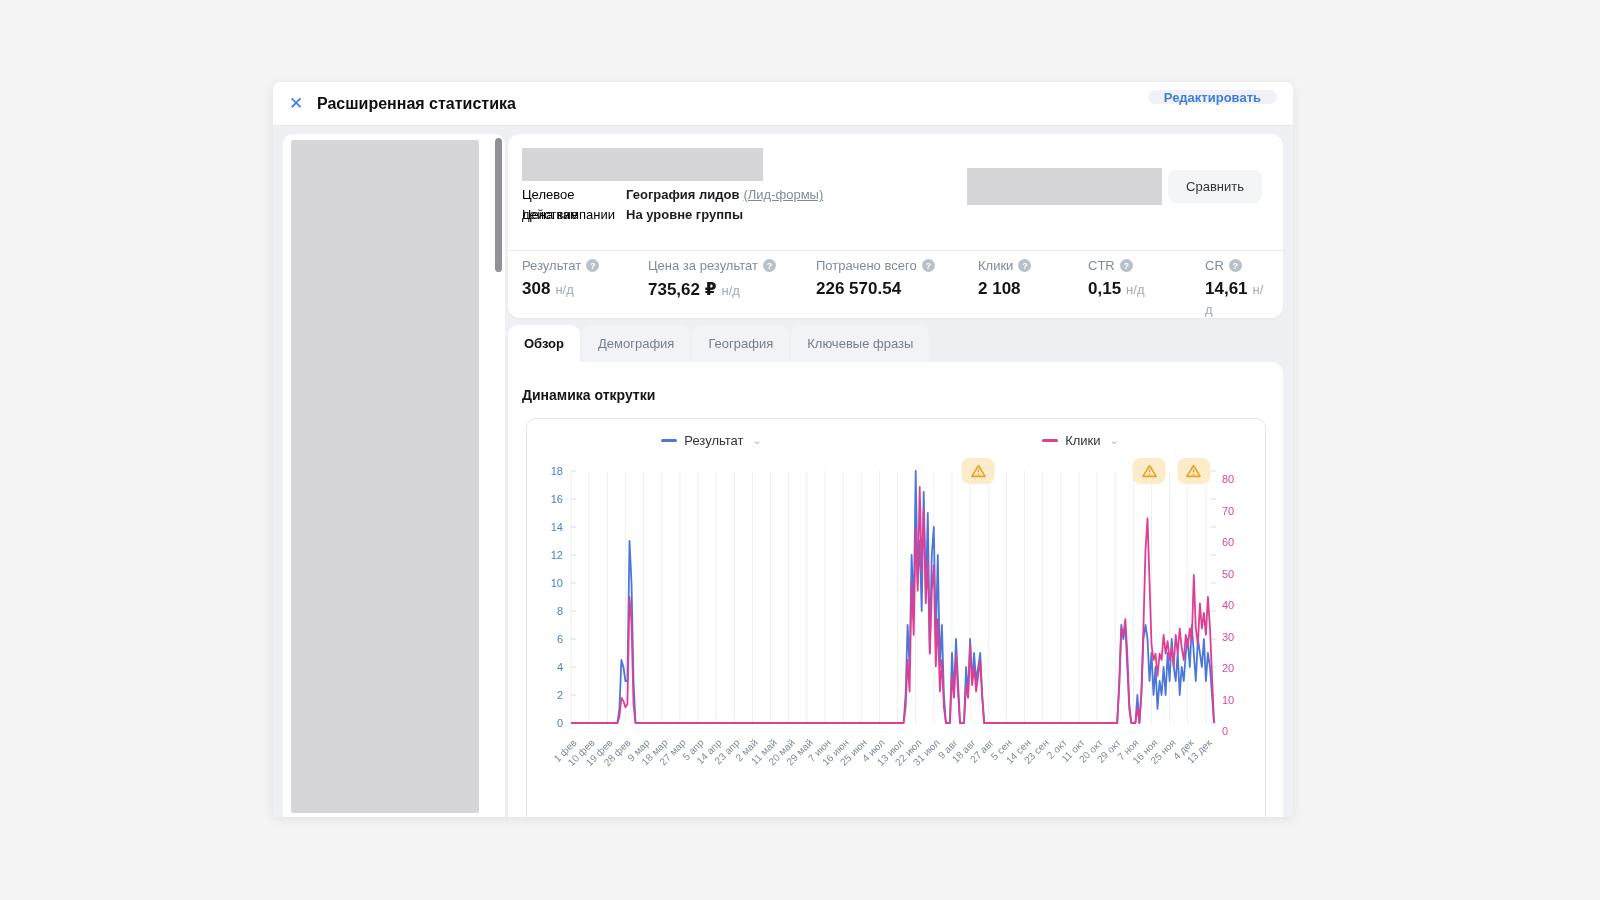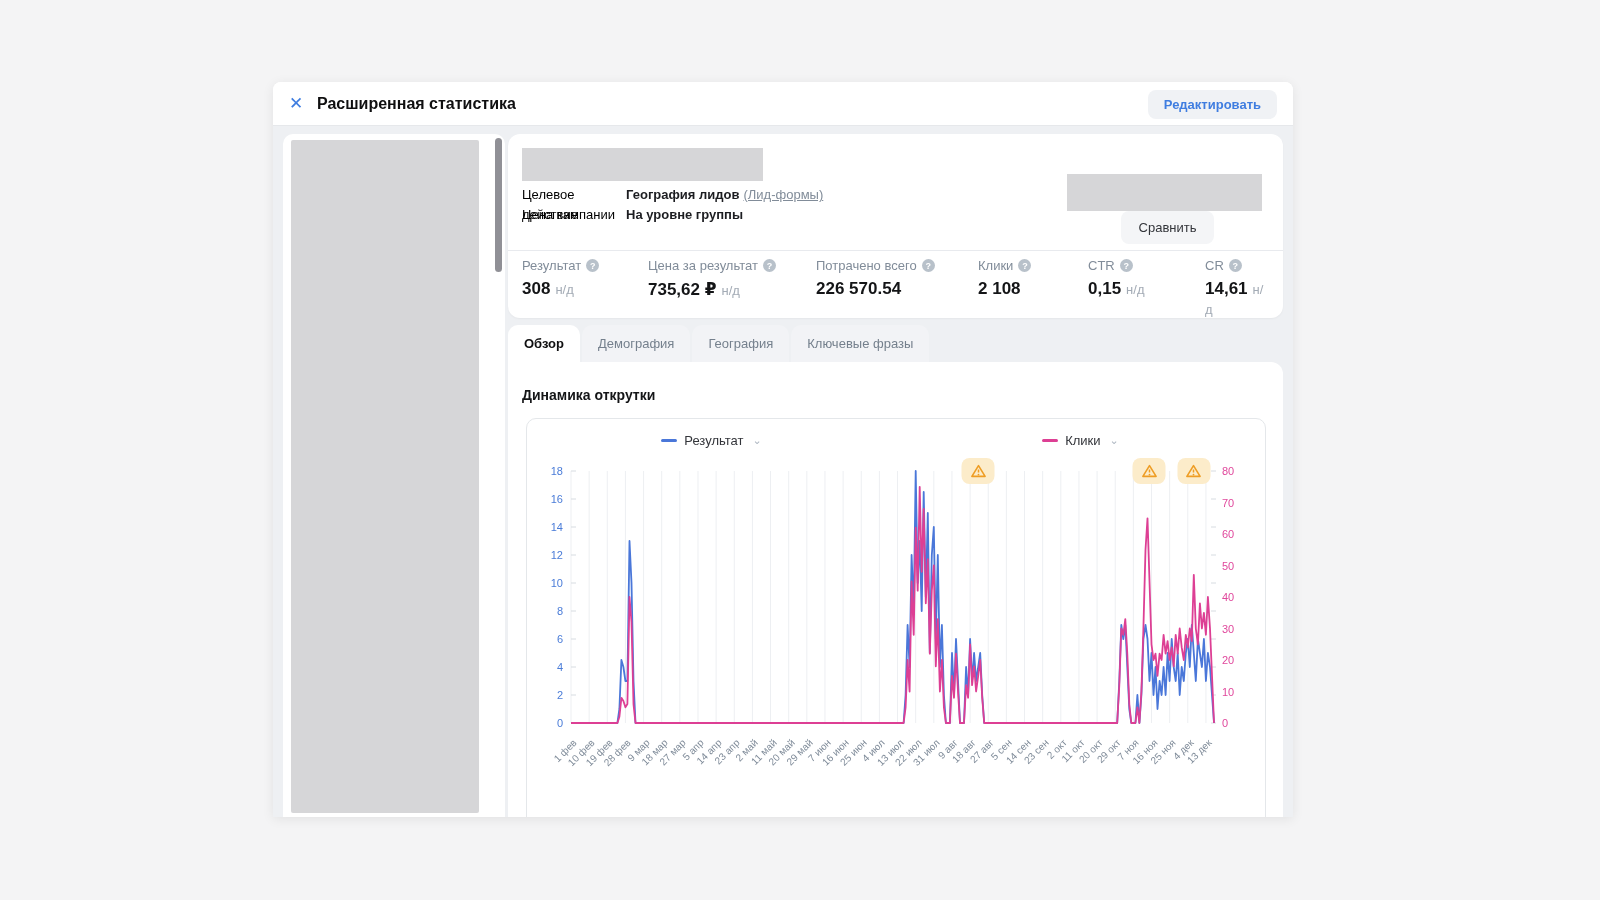--- a/index.html
+++ b/index.html
@@ -8,21 +8,21 @@
 
   .modal { position:absolute; left:273px; top:82px; width:1020px; height:735px;
            background:#fff; border-radius:8px 8px 0 0; overflow:hidden;
            box-shadow:0 2px 12px rgba(0,0,0,.08); }
 
   
   .modal-header { height:44px; background:#fff; border-bottom:1px solid #e6e8eb;
                   display:flex; align-items:center; padding:0 16px; position:relative; }
   .close-x { color:#3f7de0; font-size:17px; font-weight:700; cursor:pointer; width:24px; }
   .modal-title { font-size:16px; font-weight:700; color:#0f0f10; margin-left:4px; }
-  .edit-btn { position:absolute; right:16px; top:8px; height:29px; padding:0 16px;
+  .edit-btn { position:absolute; right:16px; top:8px; height:14px; padding:0 16px;
               background:#f0f2f5; border:none; border-radius:8px; color:#3f7de0;
               font-size:13px; font-weight:600; font-family:inherit; cursor:pointer; }
 
   
   .modal-body { position:absolute; top:44px; left:0; right:0; bottom:0; background:#eef0f3; }
 
   
   .sidebar { position:absolute; left:10px; top:8px; width:222px; bottom:0;
              background:#fff; border-radius:10px 10px 0 0; }
   .sidebar-placeholder { position:absolute; left:8px; top:6px; width:188px; bottom:4px;
@@ -35,21 +35,21 @@
   
   .summary-card { position:absolute; top:8px; left:0; width:775px; height:184px;
                   background:#fff; border-radius:12px; box-shadow:0 1px 2px rgba(0,0,0,.04); }
   .name-placeholder { position:absolute; left:14px; top:14px; width:241px; height:33px;
                       background:#d6d6d8; }
   .info-rows { position:absolute; left:14px; top:51px; }
   .info-row { display:flex; font-size:13px; line-height:20px; margin-bottom:0; height:20px; }
   .info-label { width:104px; color:#000000; }
   .info-value { color:#1c1d21; font-weight:600; }
   .info-suffix { color:#818c99; font-weight:400; margin-left:4px;text-decoration:underline; }
-  .compare-group { position:absolute; right:21px; top:40px; display:flex; align-items:center;flex-direction:column; }
+  .compare-group { position:absolute; right:21px; top:34px; display:flex; align-items:center; }
   .compare-placeholder { width:195px; height:37px; background:#d6d6d8; }
   .compare-btn { height:33px; margin-left:6px; padding:0 18px; background:#f4f5f7; border:none;
                  border-radius:8px; font-size:13px; color:#33353a; font-family:inherit; cursor:pointer; }
   .summary-divider { position:absolute; left:0; right:0; top:116px; height:1px; background:#e8eaee; }
   .metrics { position:absolute; left:14px; right:14px; top:124px; display:flex; }
   .metric:nth-child(1){ width:126px; } .metric:nth-child(2){ width:168px; }
   .metric:nth-child(3){ width:162px; } .metric:nth-child(4){ width:110px; }
   .metric:nth-child(5){ width:117px; } .metric:nth-child(6){ flex:1; }
   .metric-label { font-size:13px; color:#818c99; display:flex; align-items:center; gap:5px; }
   .q-icon { width:13px; height:13px; border-radius:50%; background:#b8c1ca; color:#fff;
@@ -79,21 +79,21 @@
                  font-size:13px; color:#33353a; cursor:pointer; }
   .legend-dash { width:16px; height:3px; border-radius:2px; }
   .legend-chevron { color:#aeb7c2; font-size:11px; margin-left:2px; }
 
   .plot-wrap { position:absolute; left:44px; top:52px; width:645px; height:252px; }
   .plot-svg { position:absolute; left:0; top:0; width:645px; height:252px; overflow:visible; }
   .yaxis-left { position:absolute; left:-40px; top:0; width:32px; height:252px; }
   .yaxis-right { position:absolute; right:-42px; top:0; width:36px; height:252px; }
   .ytick { position:absolute; font-size:11px; font-weight:400; }
   .yaxis-left .ytick { right:0; color:#4a7cd8; }
-  .yaxis-right .ytick { left:0; color:#e0489c; }
+  .yaxis-right .ytick { left:0; color:#e0489c;margin-top:8px; }
   .xlabels { position:absolute; left:0; top:260px; width:645px; height:60px; }
   .xlabel { position:absolute; font-size:10px; color:#7f8b99; white-space:nowrap;
             transform:translateX(-100%) rotate(-45deg); transform-origin:100% 0; }
   .warn-badge { position:absolute; top:-13px; transform:translateX(-50%); width:33px; height:26px;
                 background:#fcecca; border-radius:8px; display:flex; align-items:center;
                 justify-content:center; }
 </style>
 </head>
 <body>
 

